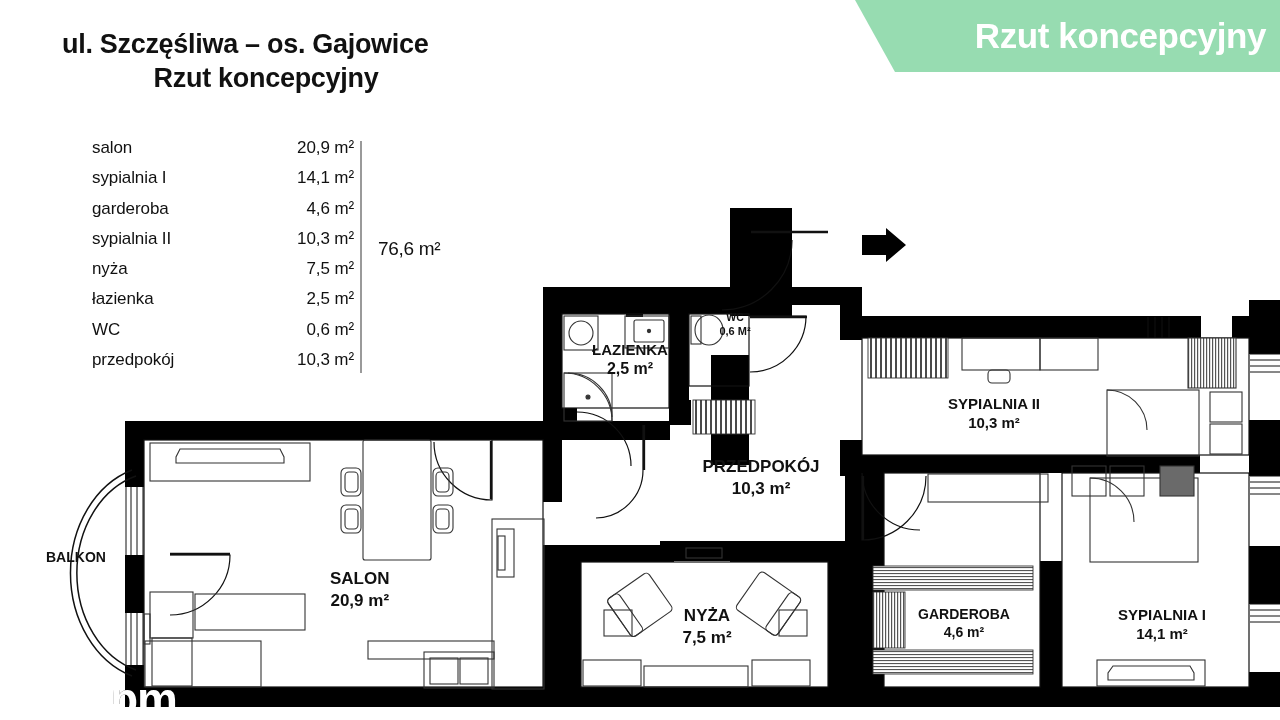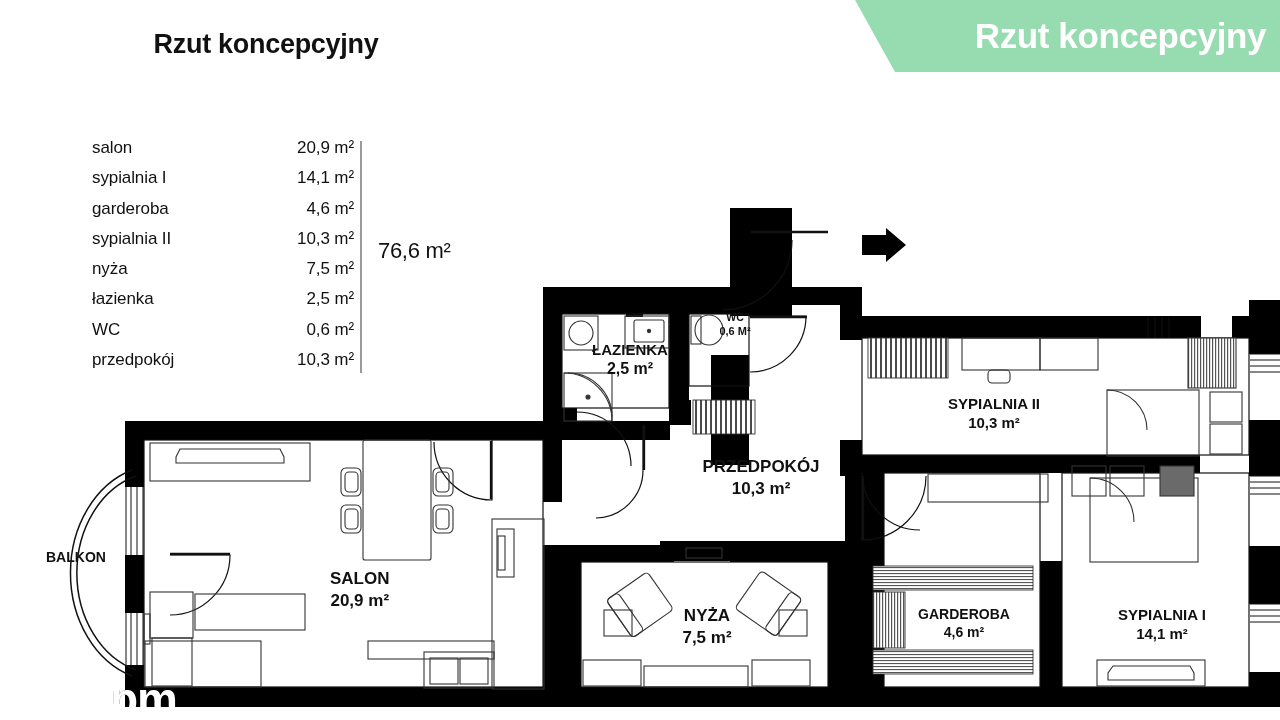--- a/index.html
+++ b/index.html
@@ -91,21 +91,21 @@
     left: 360px;
     top: 141px;
     width: 2px;
     height: 232px;
     background: #9a9a9a;
   }
   #total-area {
     position: absolute;
     left: 378px;
     top: 238px;
-    font-size: 22px;
+    font-size: 19px;
     letter-spacing: -0.3px;
     white-space: nowrap;
   }
 
   
   #plan {
     position: absolute;
     left: 0;
     top: 0;
     width: 1280px;
@@ -426,20 +426,21 @@
 </svg>
 
 <div id="banner">
   <svg class="shape" viewBox="0 0 640 72" preserveAspectRatio="none" xmlns="http://www.w3.org/2000/svg">
     <polygon points="215,0 640,0 640,72 255,72" fill="#97DCB1"></polygon>
   </svg>
   <div class="label">Rzut koncepcyjny</div>
 </div>
 
 <div id="header">
+  <div class="line1">ul. Szczęśliwa – os. Gajowice</div>
   <div class="line2">Rzut koncepcyjny</div>
 </div>
 
 <div id="legend">
   <div class="row">
     <span class="name">salon</span>
     <span class="area">20,9 m²</span>
   </div>
   <div class="row">
     <span class="name">sypialnia I</span>

